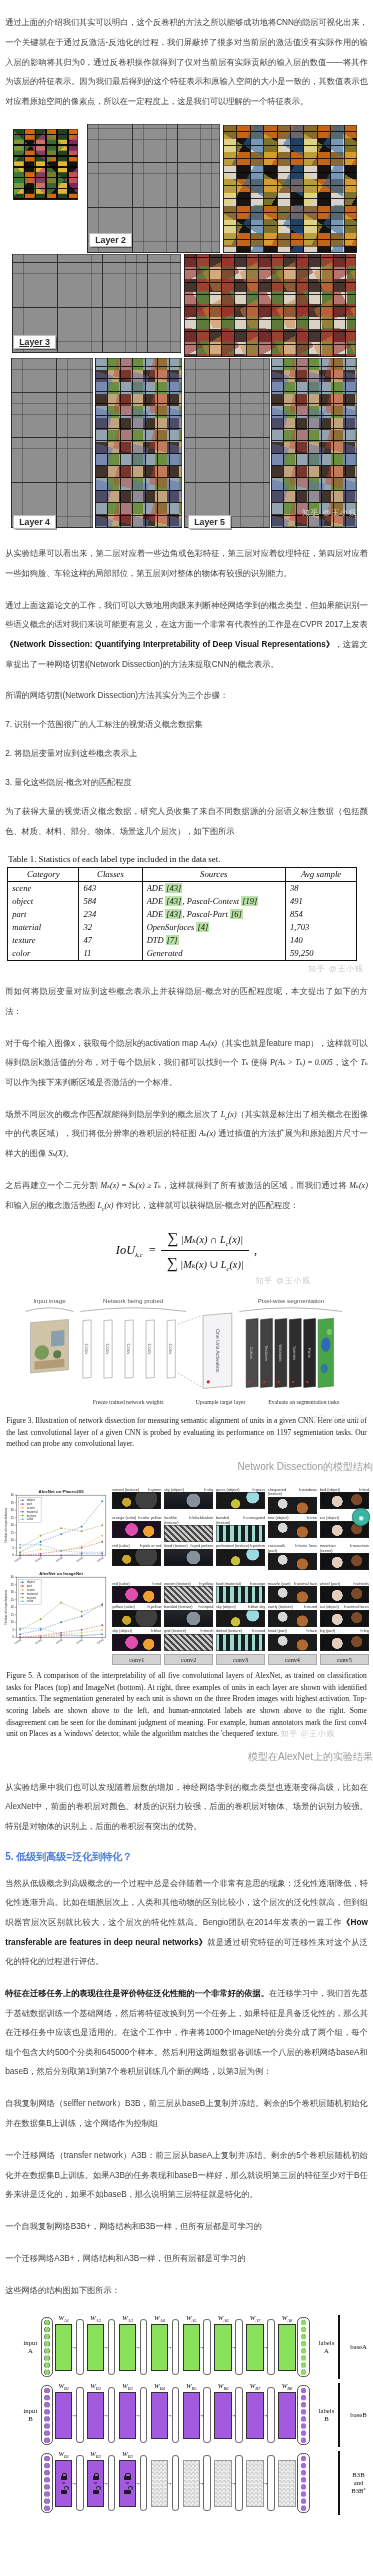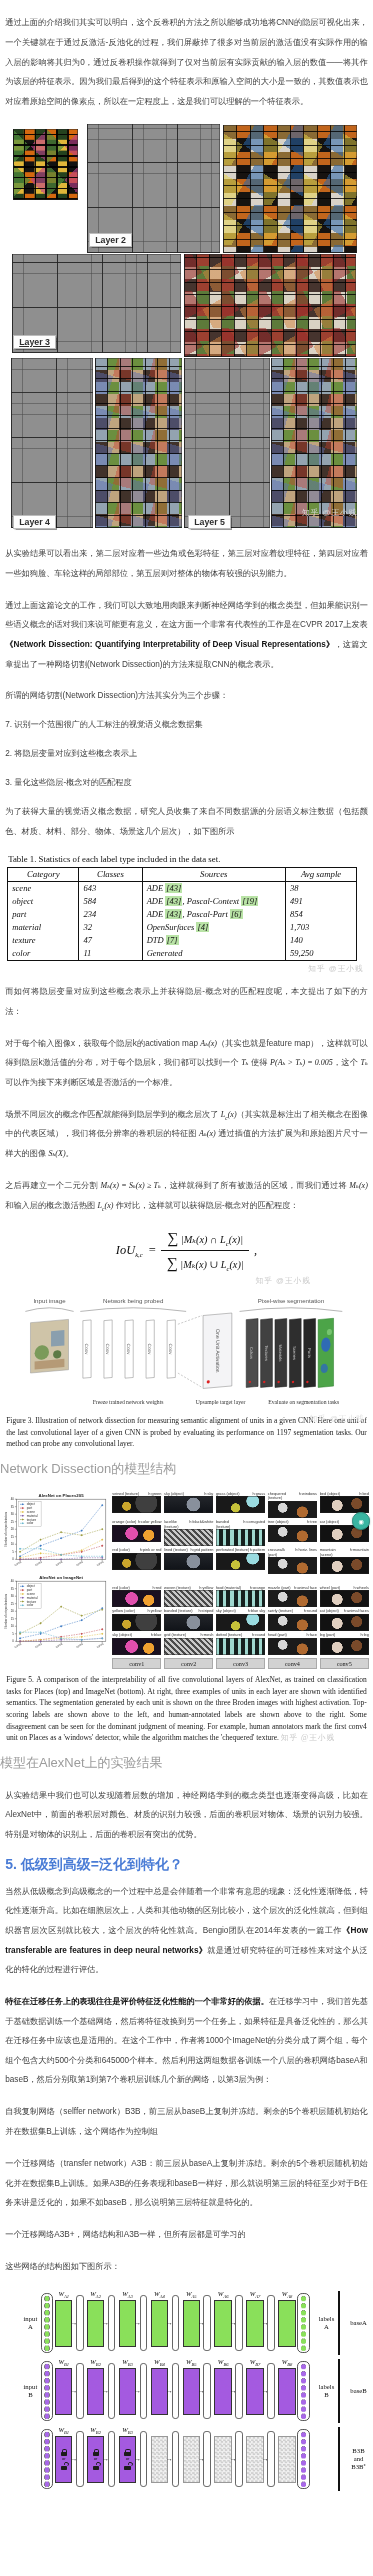--- a/index.html
+++ b/index.html
@@ -3,22 +3,22 @@
 <meta charset="utf-8">
 <style>
   html,body{margin:0;padding:0;background:#fff;}
   body{width:373px;font-family:"Liberation Sans","DejaVu Sans",sans-serif;color:#3f3f3f;}
   .page{width:373px;padding:13.4px 0 15.5px;position:relative;}
   .p{font-size:8.2px;line-height:19.6px;text-align:justify;margin:0 5.2px 12.4px;color:#3f3f3f;}
   .p.tight{margin-bottom:9.3px;}
   .b{font-weight:bold;color:#151515;}
   .m{font-family:"Liberation Serif","DejaVu Serif",serif;font-style:italic;font-size:8px;color:#222;}
   .m sub{font-style:italic;font-size:5.7px;}
-  .h{color:#4a7cd6;font-weight:bold;font-size:14px;margin:3.1px 5.2px 9.3px;line-height:15.5px;}
-  .gcap{color:#9c9c9c;font-size:13px;text-align:left;margin:2.1px 0 13.4px;}
+  .h{color:#4a7cd6;font-weight:bold;font-size:10px;margin:3.1px 5.2px 9.3px;line-height:15.5px;}
+  .gcap{color:#9c9c9c;font-size:10px;text-align:right;margin:2.1px 0 13.4px;}
   .cap{font-family:"Liberation Serif","DejaVu Serif",serif;font-size:7.5px;line-height:1.55;color:#1b1b1b;text-align:justify;margin:3.1px 6.2px 10.3px;}
   .wm{color:#c9c9c9;font-size:7.7px;letter-spacing:1px;}
   .wm-row{text-align:right;margin:-7.2px 9.3px 8.2px;}
   sup,sub{line-height:0;}
 
   
   .fig-deconv{position:relative;height:407px;margin:0 0 13.4px;}
   .panel{position:absolute;box-shadow:0 0 0 0.5px #2a2a2a inset;}
   .mzGray{background:
     repeating-linear-gradient(90deg,rgba(35,35,35,.85) 0 1px,transparent 1px 45px),
@@ -758,20 +758,21 @@
   <p class="p">从实验结果中我们也可以发现随着层数的增加，神经网络学到的概念类型也逐渐变得高级，比如在AlexNet中，前面的卷积层对颜色、材质的识别力较强，后面的卷积层对物体、场景的识别力较强。特别是对物体的识别上，后面的卷积层有突出的优势。</p>
 
   <div class="h">5. 低级到高级=泛化到特化？</div>
 
   <p class="p"><span>当然从低级概念到高级概念的一个过程中总是会伴随着一个非常有意思的现象：泛化性逐渐降低，特化性逐渐升高。比如在细胞层次上，人类和其他动物的区别比较小，这个层次的泛化性就高，但到组织器官层次区别就比较大，这个层次的特化性就高。Bengio团队在2014年发表的一篇工作</span><span class="b">《How transferable are features in deep neural networks》</span><span>就是通过研究特征的可迁移性来对这个从泛化的特化的过程进行评估。</span></p>
 
   <p class="p"><span class="b">特征在迁移任务上的表现往往是评价特征泛化性能的一个非常好的依据。</span><span>在迁移学习中，我们首先基于基础数据训练一个基础网络，然后将特征改换到另一个任务上，如果特征是具备泛化性的，那么其在迁移任务中应该也是适用的。在这个工作中，作者将1000个ImageNet的分类分成了两个组，每个组个包含大约500个分类和645000个样本。然后利用这两组数据各训练一个八层的卷积网络baseA和baseB，然后分别取第1到第7个卷积层训练几个新的网络，以第3层为例：</span></p>
 
   <p class="p">自我复制网络（selffer network）B3B，前三层从baseB上复制并冻结。剩余的5个卷积层随机初始化并在数据集B上训练，这个网络作为控制组</p>
   <p class="p">一个迁移网络（transfer network）A3B：前三层从baseA上复制并冻结。剩余的5个卷积层随机初始化并在数据集B上训练。如果A3B的任务表现和baseB一样好，那么就说明第三层的特征至少对于B任务来讲是泛化的，如果不如baseB，那么说明第三层特征就是特化的。</p>
+  <p class="p">一个自我复制网络B3B+，网络结构和B3B一样，但所有层都是可学习的</p>
   <p class="p">一个迁移网络A3B+，网络结构和A3B一样，但所有层都是可学习的</p>
   <p class="p">这些网络的结构图如下图所示：</p>
 
   
   <div class="fig1">
     <div class="f1row">
       <div class="f1lbl">input A</div>
       <div class="f1main">
         <div class="io green"></div>
         <div class="wwrap">

